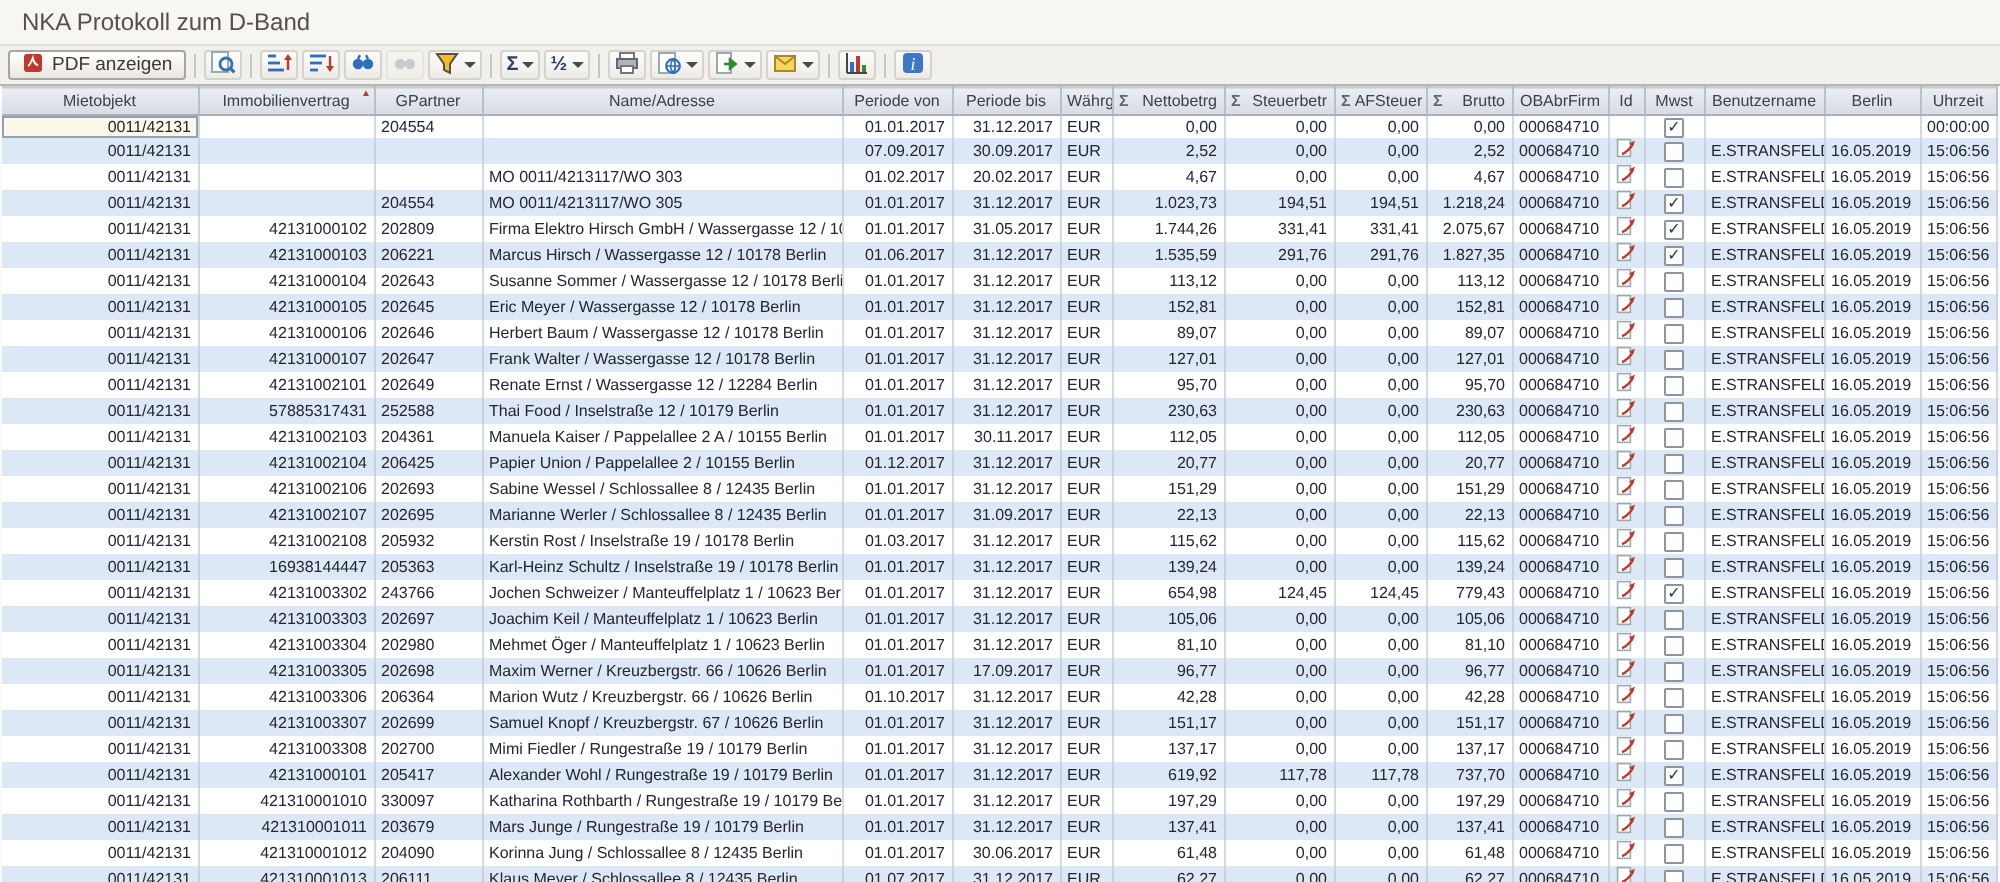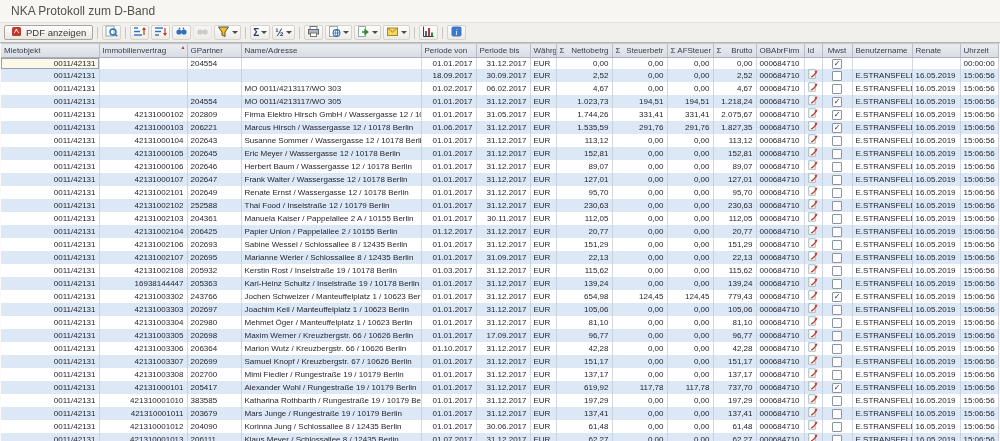--- a/index.html
+++ b/index.html
@@ -23,21 +23,21 @@
   .caret{width:0;height:0;border-left:3px solid transparent;border-right:3px solid transparent;
          border-top:3px solid #4a4a4a;margin-left:2px;}
   .disabled{opacity:.38;}
   .glyph{font-size:10px;line-height:10px;color:#2c3e66;font-weight:bold;}
   
   .grid{position:absolute;top:43px;left:1px;}
   table{border-collapse:collapse;table-layout:fixed;width:997px;font-size:8px;color:#23262e;}
   th{background:linear-gradient(#eaedf1,#d8dce3);border-right:1px solid #b9bfc9;
      border-bottom:1px solid #a9b0bb;border-top:1px solid #c8cdd5;height:13px;
      font-weight:normal;font-size:8px;color:#3b4049;padding:0 3px;white-space:nowrap;
-     overflow:hidden;text-align:left;position:relative;}
+     overflow:hidden;text-align:center;position:relative;}
   td{height:11px;line-height:11px;border-right:1px solid #d2d9e3;padding:0 3px;
      white-space:nowrap;overflow:hidden;background:#ffffff;}
   tr.blue td{background:#dce8f6;border-right-color:#c6d2e2;}
   td.ar{text-align:right;}  td.ac{text-align:center;}
   th.ar{text-align:right;}  th.ac{text-align:center;margin-left:19px;}
   td.cursor-cell{background:#fcf9e8 !important;box-shadow:inset 0 0 0 1px #97a0ae;}
   .sigma{float:left;color:#5f6670;font-size:8px;font-weight:bold;margin-right:2px;}
   .sortmark{position:absolute;top:0;right:1px;font-size:5px;color:#c23b28;line-height:6px;}
   .cb{display:inline-block;width:8px;height:8px;border:1px solid #8d949e;background:#fdfdfd;
       border-radius:1px;font-size:8px;line-height:7px;color:#2f3338;text-align:center;
@@ -200,21 +200,21 @@
             <th class="">Periode bis</th>
             <th class="">Währg</th>
             <th class="ar"><span class="sigma">Σ</span>Nettobetrg</th>
             <th class="ar"><span class="sigma">Σ</span>Steuerbetr</th>
             <th class="ar"><span class="sigma">Σ</span>AFSteuer</th>
             <th class="ar"><span class="sigma">Σ</span>Brutto</th>
             <th class="">OBAbrFirm</th>
             <th class="">Id</th>
             <th class="ac">Mwst</th>
             <th class="">Benutzername</th>
-            <th class="">Renate</th>
+            <th class="">Berlin</th>
             <th class="">Uhrzeit</th>
           </tr>
         </thead>
       <tbody id="body-rows">
           <tr>
             <td class="ar cursor-cell">0011/42131</td>
             <td class="ar"></td>
             <td class="">204554</td>
             <td class=""></td>
             <td class="ar">01.01.2017</td>
@@ -229,21 +229,21 @@
             <td class="ac"><span class="cb on"></span></td>
             <td class=""></td>
             <td class=""></td>
             <td class="">00:00:00</td>
           </tr>
           <tr class="blue">
             <td class="ar">0011/42131</td>
             <td class="ar"></td>
             <td class=""></td>
             <td class=""></td>
-            <td class="ar">18.09.2017</td>
+            <td class="ar">07.09.2017</td>
             <td class="ar">30.09.2017</td>
             <td class="">EUR</td>
             <td class="ar">2,52</td>
             <td class="ar">0,00</td>
             <td class="ar">0,00</td>
             <td class="ar">2,52</td>
             <td class="">000684710</td>
             <td class="ac"><span class="rowpdf"><svg width="10" height="10" viewBox="0 0 10 10">
                   <rect x="0.8" y="0.8" width="6.4" height="8.4" fill="#fff" stroke="#9aa" stroke-width="0.8"></rect>
                   <path d="M3 8C4.6 7.6 7.6 5 8.6 2.6" stroke="#c0392b" stroke-width="1.2" fill="none"></path>
@@ -253,21 +253,21 @@
             <td class="">E.STRANSFELD</td>
             <td class="">16.05.2019</td>
             <td class="">15:06:56</td>
           </tr>
           <tr>
             <td class="ar">0011/42131</td>
             <td class="ar"></td>
             <td class=""></td>
             <td class="">MO 0011/4213117/WO 303</td>
             <td class="ar">01.02.2017</td>
-            <td class="ar">06.02.2017</td>
+            <td class="ar">20.02.2017</td>
             <td class="">EUR</td>
             <td class="ar">4,67</td>
             <td class="ar">0,00</td>
             <td class="ar">0,00</td>
             <td class="ar">4,67</td>
             <td class="">000684710</td>
             <td class="ac"><span class="rowpdf"><svg width="10" height="10" viewBox="0 0 10 10">
                   <rect x="0.8" y="0.8" width="6.4" height="8.4" fill="#fff" stroke="#9aa" stroke-width="0.8"></rect>
                   <path d="M3 8C4.6 7.6 7.6 5 8.6 2.6" stroke="#c0392b" stroke-width="1.2" fill="none"></path>
                   <path d="M9.6 1.2L8.2 4.4 6.6 2.6z" fill="#c0392b"></path>
@@ -435,42 +435,42 @@
                 </svg></span></td>
             <td class="ac"><span class="cb"></span></td>
             <td class="">E.STRANSFELD</td>
             <td class="">16.05.2019</td>
             <td class="">15:06:56</td>
           </tr>
           <tr>
             <td class="ar">0011/42131</td>
             <td class="ar">42131002101</td>
             <td class="">202649</td>
-            <td class="">Renate Ernst / Wassergasse 12 / 10178 Berlin</td>
+            <td class="">Renate Ernst / Wassergasse 12 / 12284 Berlin</td>
             <td class="ar">01.01.2017</td>
             <td class="ar">31.12.2017</td>
             <td class="">EUR</td>
             <td class="ar">95,70</td>
             <td class="ar">0,00</td>
             <td class="ar">0,00</td>
             <td class="ar">95,70</td>
             <td class="">000684710</td>
             <td class="ac"><span class="rowpdf"><svg width="10" height="10" viewBox="0 0 10 10">
                   <rect x="0.8" y="0.8" width="6.4" height="8.4" fill="#fff" stroke="#9aa" stroke-width="0.8"></rect>
                   <path d="M3 8C4.6 7.6 7.6 5 8.6 2.6" stroke="#c0392b" stroke-width="1.2" fill="none"></path>
                   <path d="M9.6 1.2L8.2 4.4 6.6 2.6z" fill="#c0392b"></path>
                 </svg></span></td>
             <td class="ac"><span class="cb"></span></td>
             <td class="">E.STRANSFELD</td>
             <td class="">16.05.2019</td>
             <td class="">15:06:56</td>
           </tr>
           <tr class="blue">
             <td class="ar">0011/42131</td>
-            <td class="ar">42131002102</td>
+            <td class="ar">57885317431</td>
             <td class="">252588</td>
             <td class="">Thai Food / Inselstraße 12 / 10179 Berlin</td>
             <td class="ar">01.01.2017</td>
             <td class="ar">31.12.2017</td>
             <td class="">EUR</td>
             <td class="ar">230,63</td>
             <td class="ar">0,00</td>
             <td class="ar">0,00</td>
             <td class="ar">230,63</td>
             <td class="">000684710</td>
@@ -802,21 +802,21 @@
                   <path d="M9.6 1.2L8.2 4.4 6.6 2.6z" fill="#c0392b"></path>
                 </svg></span></td>
             <td class="ac"><span class="cb on"></span></td>
             <td class="">E.STRANSFELD</td>
             <td class="">16.05.2019</td>
             <td class="">15:06:56</td>
           </tr>
           <tr>
             <td class="ar">0011/42131</td>
             <td class="ar">421310001010</td>
-            <td class="">383585</td>
+            <td class="">330097</td>
             <td class="">Katharina Rothbarth / Rungestraße 19 / 10179 Berlin</td>
             <td class="ar">01.01.2017</td>
             <td class="ar">31.12.2017</td>
             <td class="">EUR</td>
             <td class="ar">197,29</td>
             <td class="ar">0,00</td>
             <td class="ar">0,00</td>
             <td class="ar">197,29</td>
             <td class="">000684710</td>
             <td class="ac"><span class="rowpdf"><svg width="10" height="10" viewBox="0 0 10 10">

